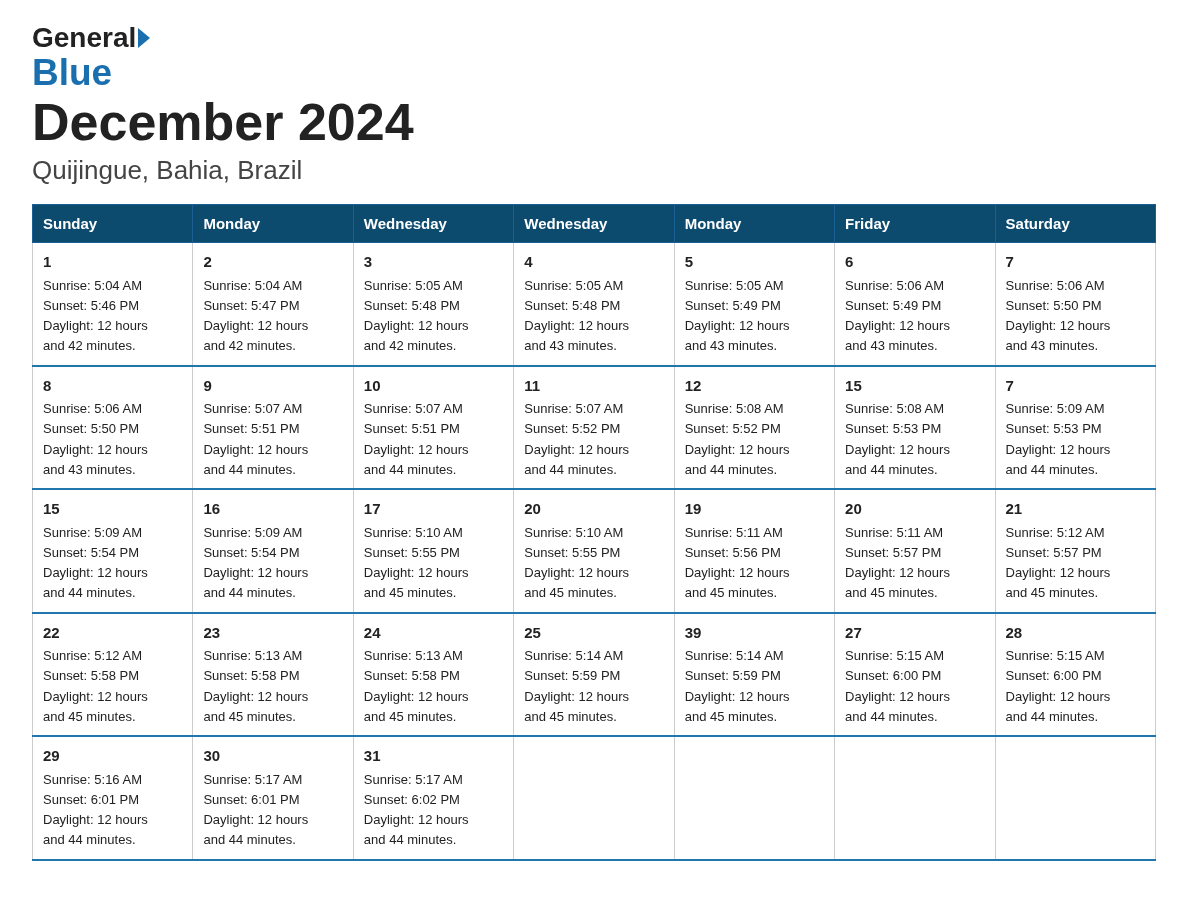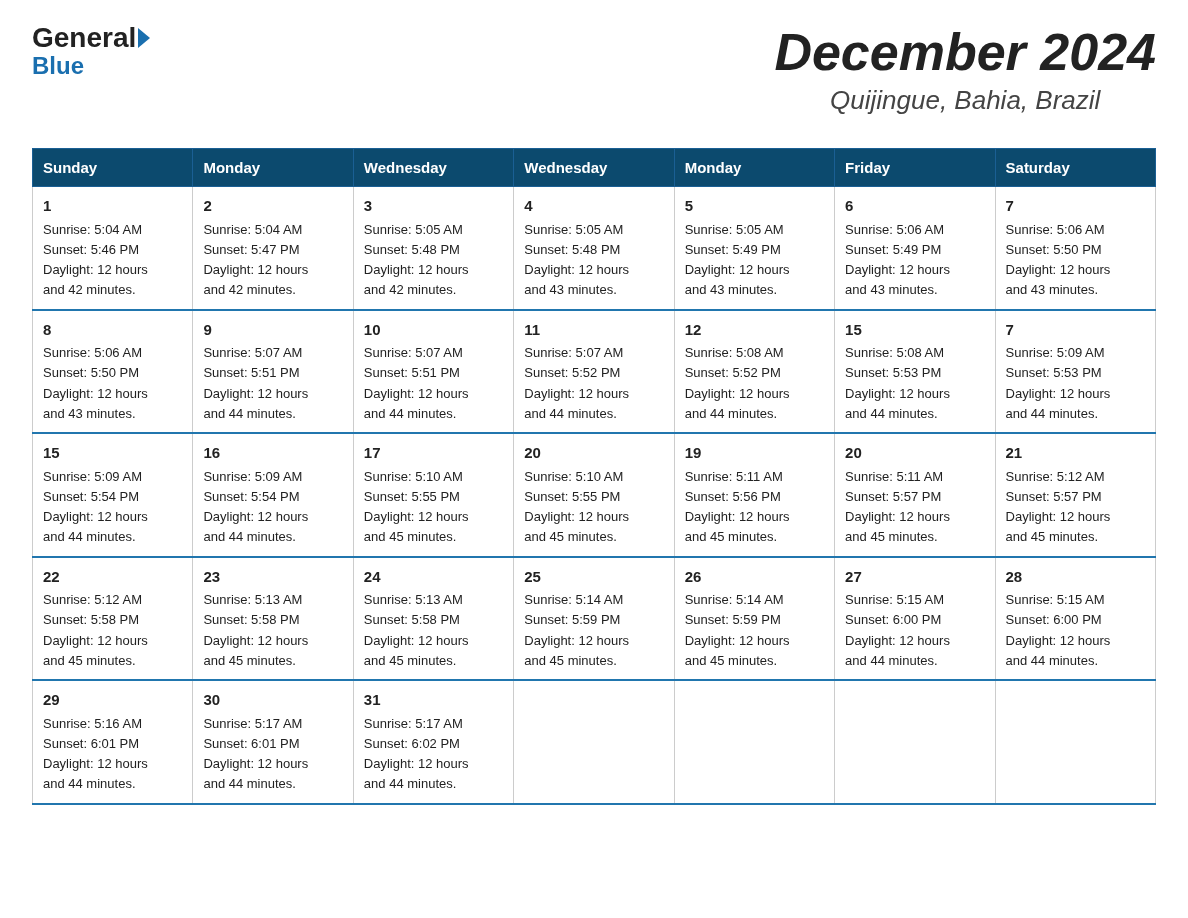--- a/index.html
+++ b/index.html
@@ -8,21 +8,22 @@
       background: #fff;
       color: #222;
       padding: 24px 32px;
       width: 1188px;
       min-height: 918px;
     }
     .header {
       display: flex;
       justify-content: space-between;
       align-items: flex-start;
-      margin-bottom: 32px;
+      margin-bottom: 18px;
+      flex-direction: column;
     }
     .logo {
       display: flex;
       flex-direction: column;
       align-items: flex-start;
     }
     .logo-text {
       display: flex;
       align-items: center;
       font-size: 28px;
@@ -37,26 +38,25 @@
       height: 0;
       border-left: 12px solid #1a6faf;
       border-top: 10px solid transparent;
       border-bottom: 10px solid transparent;
       margin-left: 2px;
       margin-right: 2px;
       vertical-align: middle;
     }
     .logo-blue {
       color: #1a6faf;
-      font-size: 24px;
+      font-size: 37px;
       font-weight: bold;
     }
     .title-block {
-      text-align: center;
-      font-style: italic;
+      text-align: left;
     }
     .title-block h1 {
       font-size: 52px;
       font-weight: bold;
       color: #222;
       line-height: 1.1;
     }
     .title-block .subtitle {
       font-size: 26px;
       color: #444;
@@ -163,21 +163,21 @@
         <td><span class="day-num">20</span><span class="day-detail">Sunrise: 5:10 AM<br>Sunset: 5:55 PM<br>Daylight: 12 hours<br>and 45 minutes.</span></td>
         <td><span class="day-num">19</span><span class="day-detail">Sunrise: 5:11 AM<br>Sunset: 5:56 PM<br>Daylight: 12 hours<br>and 45 minutes.</span></td>
         <td><span class="day-num">20</span><span class="day-detail">Sunrise: 5:11 AM<br>Sunset: 5:57 PM<br>Daylight: 12 hours<br>and 45 minutes.</span></td>
         <td><span class="day-num">21</span><span class="day-detail">Sunrise: 5:12 AM<br>Sunset: 5:57 PM<br>Daylight: 12 hours<br>and 45 minutes.</span></td>
       </tr>
       <tr>
         <td><span class="day-num">22</span><span class="day-detail">Sunrise: 5:12 AM<br>Sunset: 5:58 PM<br>Daylight: 12 hours<br>and 45 minutes.</span></td>
         <td><span class="day-num">23</span><span class="day-detail">Sunrise: 5:13 AM<br>Sunset: 5:58 PM<br>Daylight: 12 hours<br>and 45 minutes.</span></td>
         <td><span class="day-num">24</span><span class="day-detail">Sunrise: 5:13 AM<br>Sunset: 5:58 PM<br>Daylight: 12 hours<br>and 45 minutes.</span></td>
         <td><span class="day-num">25</span><span class="day-detail">Sunrise: 5:14 AM<br>Sunset: 5:59 PM<br>Daylight: 12 hours<br>and 45 minutes.</span></td>
-        <td><span class="day-num">26</span><span class="day-detail">Sunrise: 5:14 AM<br>Sunset: 5:59 PM<br>Daylight: 12 hours<br>and 45 minutes.</span></td>
+        <td><span class="day-num">39</span><span class="day-detail">Sunrise: 5:14 AM<br>Sunset: 5:59 PM<br>Daylight: 12 hours<br>and 45 minutes.</span></td>
         <td><span class="day-num">27</span><span class="day-detail">Sunrise: 5:15 AM<br>Sunset: 6:00 PM<br>Daylight: 12 hours<br>and 44 minutes.</span></td>
         <td><span class="day-num">28</span><span class="day-detail">Sunrise: 5:15 AM<br>Sunset: 6:00 PM<br>Daylight: 12 hours<br>and 44 minutes.</span></td>
       </tr>
       <tr>
         <td><span class="day-num">29</span><span class="day-detail">Sunrise: 5:16 AM<br>Sunset: 6:01 PM<br>Daylight: 12 hours<br>and 44 minutes.</span></td>
         <td><span class="day-num">30</span><span class="day-detail">Sunrise: 5:17 AM<br>Sunset: 6:01 PM<br>Daylight: 12 hours<br>and 44 minutes.</span></td>
         <td><span class="day-num">31</span><span class="day-detail">Sunrise: 5:17 AM<br>Sunset: 6:02 PM<br>Daylight: 12 hours<br>and 44 minutes.</span></td>
         <td class="empty-cell"></td>
         <td class="empty-cell"></td>
         <td class="empty-cell"></td>

